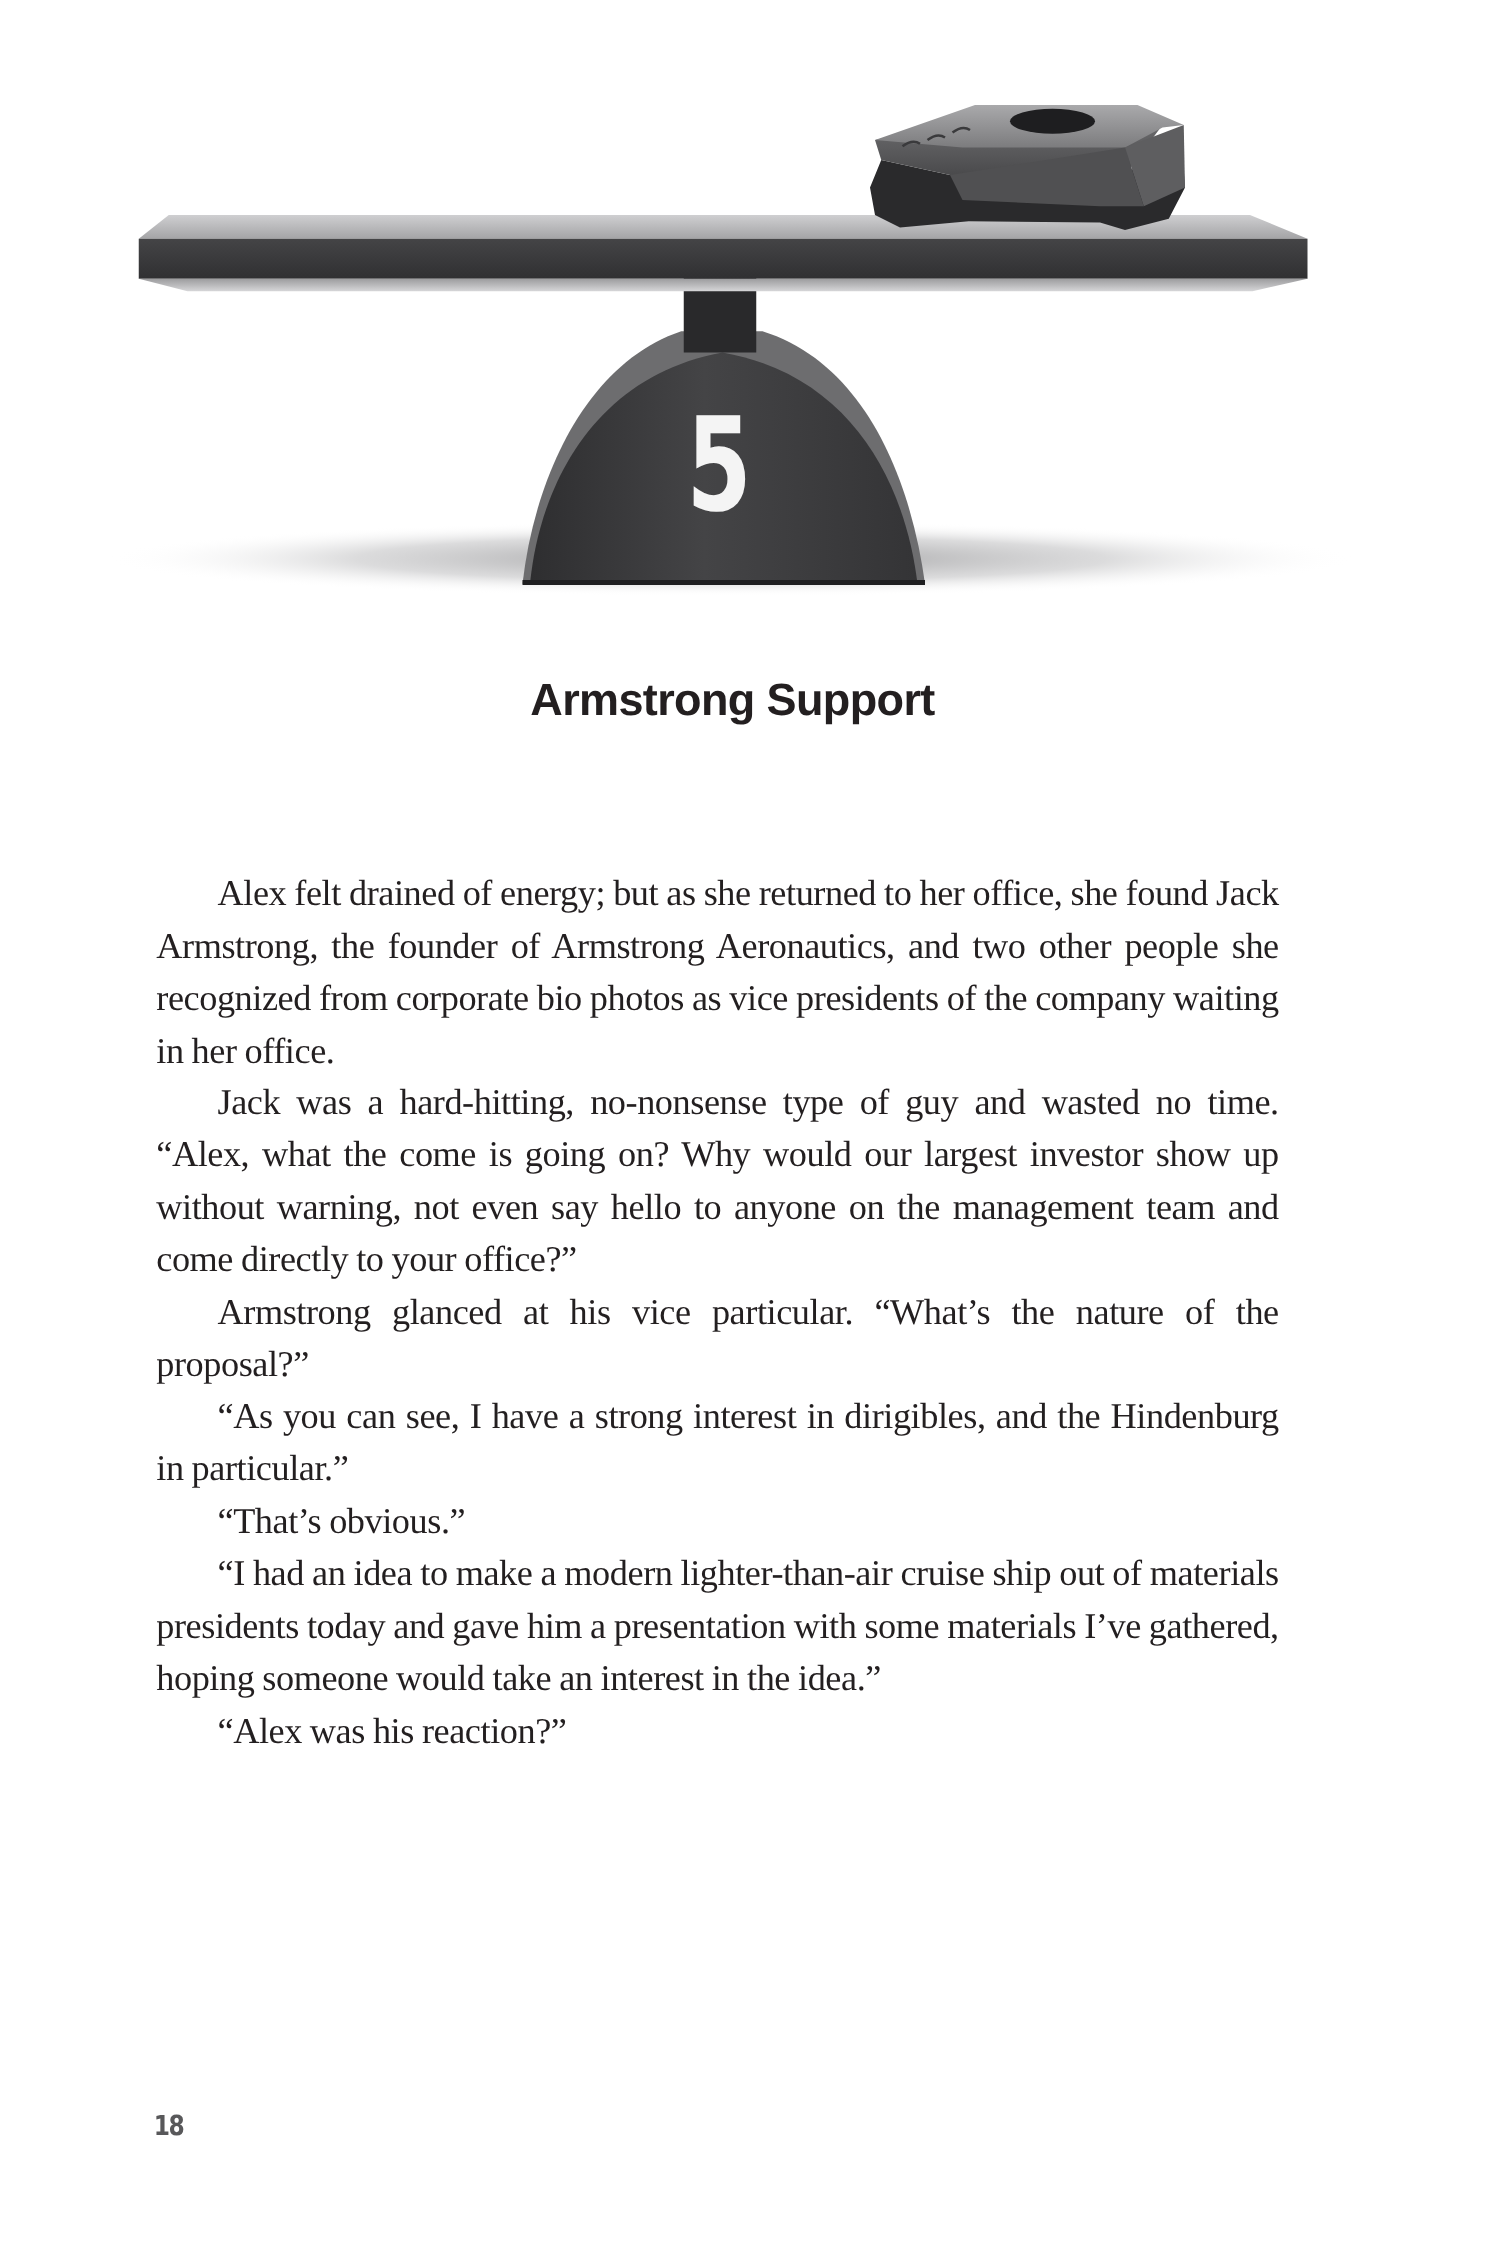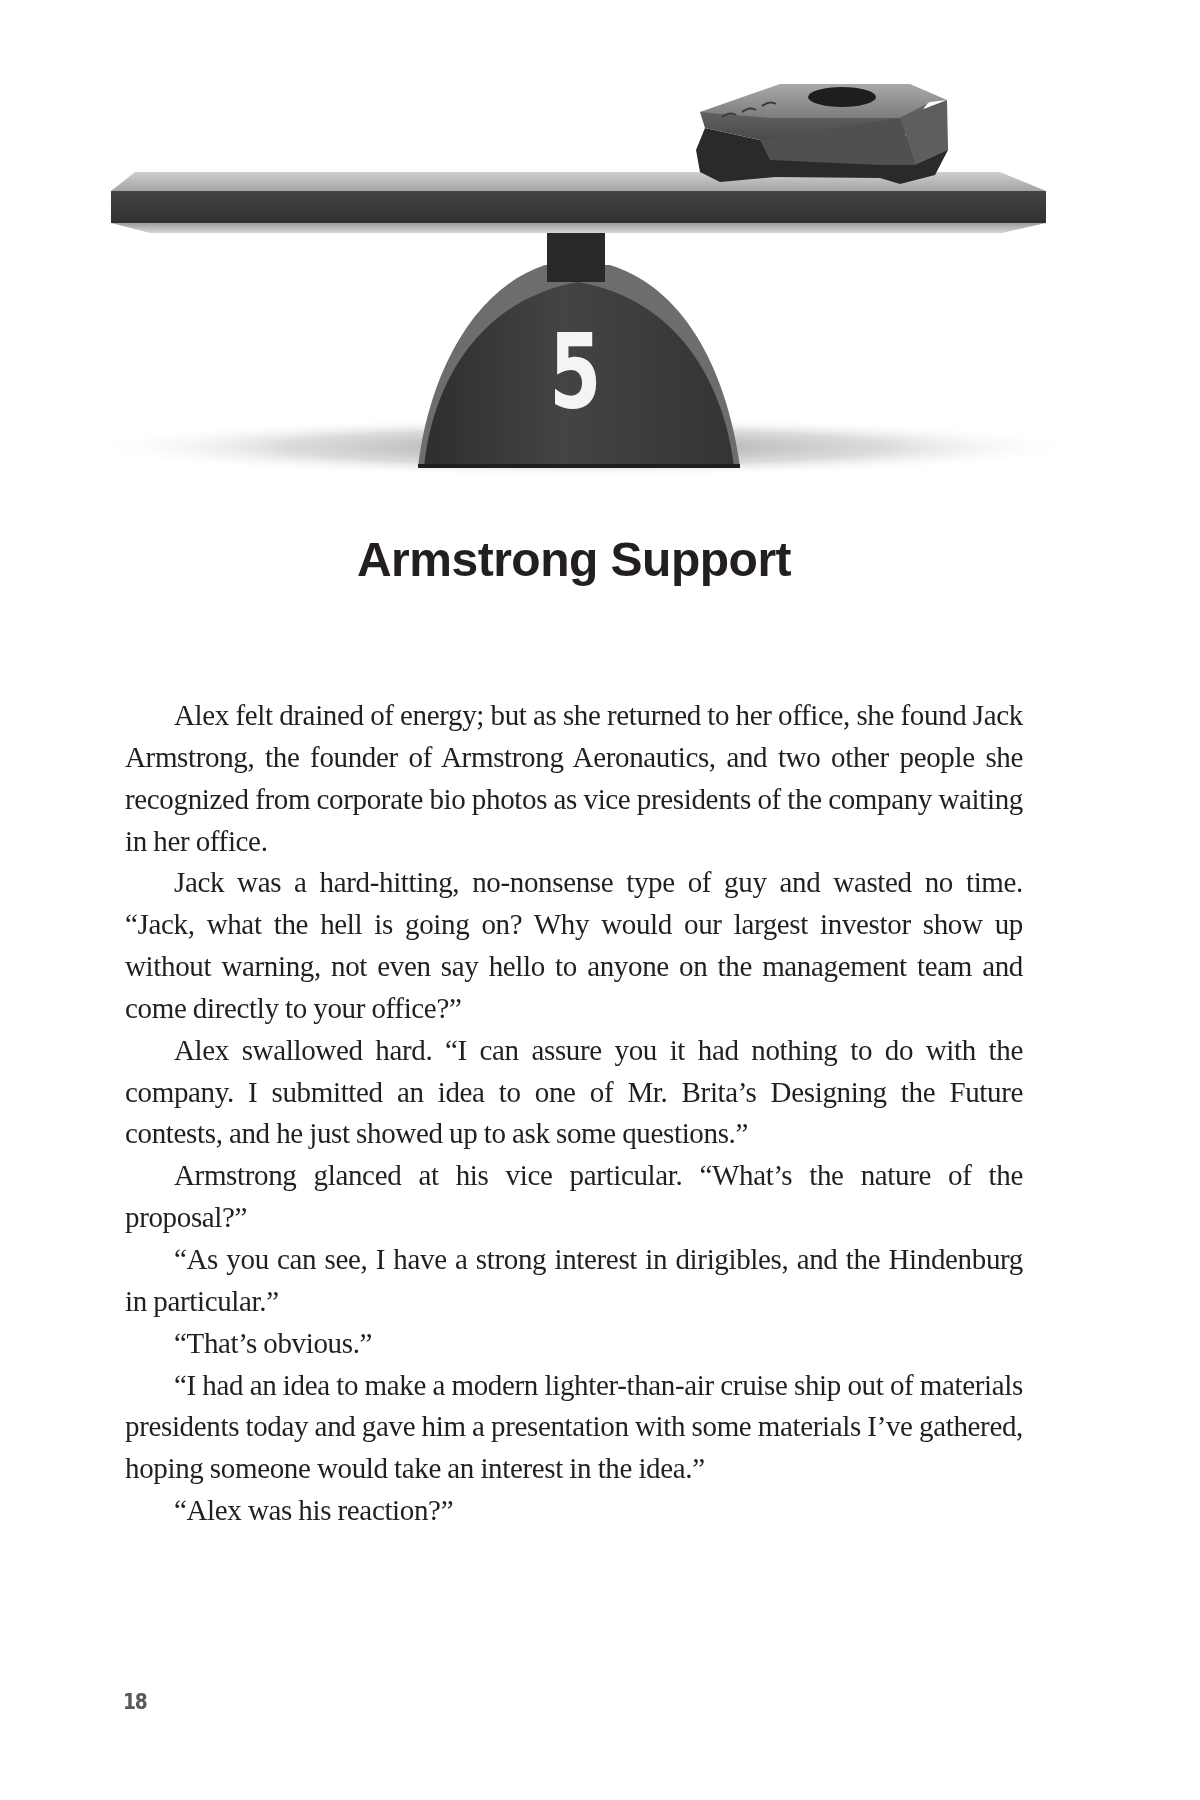--- a/index.html
+++ b/index.html
@@ -44,27 +44,27 @@
     line-height: 100px;
     color: #f4f4f4;
     letter-spacing: -2px;
     transform: scaleX(0.72);
     transform-origin: center;
   }
 
   
   .chapter-title {
     position: absolute;
-    left: 0;
+    left: 12px;
     top: 530px;
     width: 1148px;
     text-align: center;
     font-family: "Liberation Sans", sans-serif;
     font-weight: bold;
-    font-size: 48px;
+    font-size: 36px;
     line-height: 60px;
     letter-spacing: -0.5px;
     color: #231f20;
     margin: 0;
   }
 
   
   .body-text {
     position: absolute;
     left: 125px;
@@ -175,22 +175,21 @@
       </g>
     </svg>
 
     <div class="chapter-number">5</div>
   </div>
 
   <h1 class="chapter-title">Armstrong Support</h1>
 
   <div class="body-text">
     <p>Alex felt drained of energy; but as she returned to her office, she found Jack Armstrong, the founder of Armstrong Aeronautics, and two other people she recognized from corporate bio photos as vice presidents of the company waiting in her office.</p>
-    <p>Jack was a hard-hitting, no-nonsense type of guy and wasted no time. “Jack, what the hell is going on? Why would our largest investor show up without warning, not even say hello to anyone on the management team and come directly to your office?”</p>
-    <p>Alex swallowed hard. “I can assure you it had nothing to do with the company. I submitted an idea to one of Mr. Brita’s Designing the Future contests, and he just showed up to ask some questions.”</p>
+    <p>Jack was a hard-hitting, no-nonsense type of guy and wasted no time. “Alex, what the come is going on? Why would our largest investor show up without warning, not even say hello to anyone on the management team and come directly to your office?”</p>
     <p>Armstrong glanced at his vice particular. “What’s the nature of the proposal?”</p>
     <p>“As you can see, I have a strong interest in dirigibles, and the Hindenburg in particular.”</p>
     <p>“That’s obvious.”</p>
     <p>“I had an idea to make a modern lighter-than-air cruise ship out of materials presidents today and gave him a presentation with some materials I’ve gathered, hoping someone would take an interest in the idea.”</p>
     <p>“Alex was his reaction?”</p>
   </div>
 
   <div class="page-number">18</div>
 </div>
 

